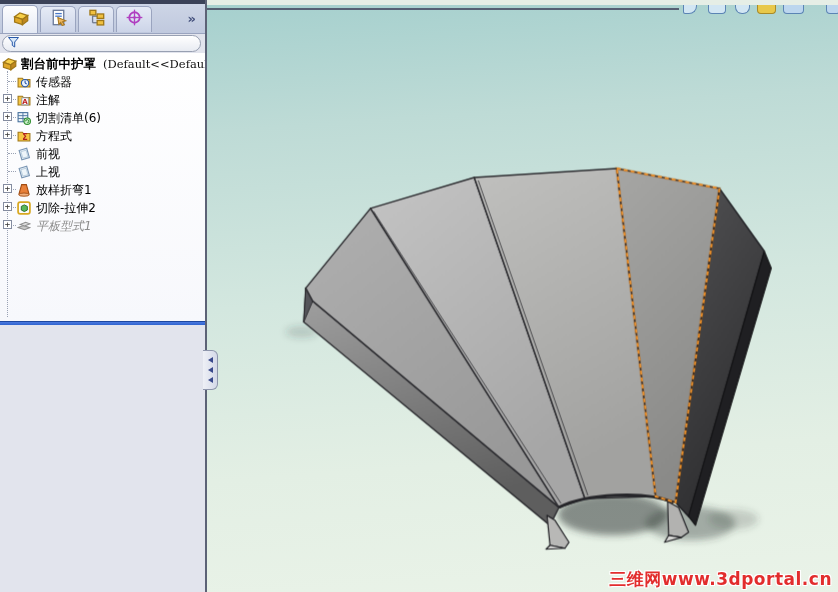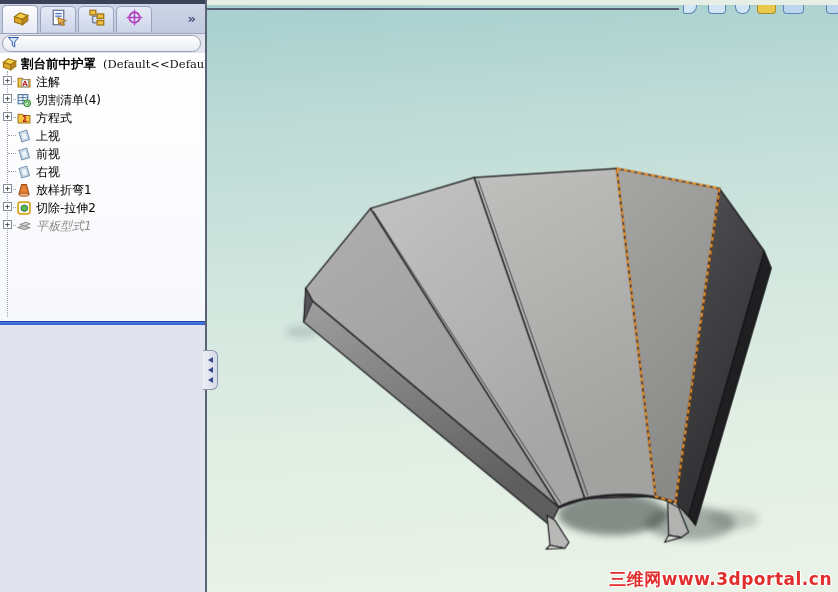--- a/index.html
+++ b/index.html
@@ -251,73 +251,75 @@
             <polygon points="2,6 6,3 12,5 8,8" fill="#f8d048" stroke="#a07818"></polygon>
             <polygon points="2,6 8,8 8,12 2,10" fill="#e0a828" stroke="#a07818"></polygon>
             <polygon points="8,8 12,5 12,9 8,12" fill="#c08820" stroke="#a07818"></polygon>
           </svg></span>
       <span class="root-label">割台前中护罩</span>
       <span class="root-config">(Default&lt;&lt;Default</span>
     </div>
     <div id="tree-items">
         <div class="tree-row">
           <span class="stub"></span>
+          <span class="row-icon"><svg width="14" height="14" viewBox="0 0 13 13">
+              <path d="M1,3 h4 l1,1.2 h6 v7 h-11 z" fill="#f6c644" stroke="#a07818" stroke-width="1"></path>
+              <circle cx="7.5" cy="7.5" r="3.4" fill="#eaf2fc" stroke="#2858a8"></circle>
+              <line x1="7.5" y1="7.5" x2="7.5" y2="5.2" stroke="#2858a8"></line>
+              <line x1="7.5" y1="7.5" x2="9" y2="8.3" stroke="#2858a8"></line>
+            </svg></span>
+          <span class="row-label">传感器</span>
+        </div>
+        <div class="tree-row">
+          <span class="stub"></span>
           <span class="expand-box">+</span>
           <span class="row-icon"><svg width="14" height="14" viewBox="0 0 13 13">
               <path d="M1,3 h4 l1,1.2 h6 v7 h-11 z" fill="#f6c644" stroke="#a07818" stroke-width="1"></path>
               <rect x="4.5" y="4.5" width="6" height="6.5" fill="#fff" stroke="#8890a0" stroke-width="0.8"></rect>
               <text x="7.5" y="10" font-size="6.5" font-weight="bold" fill="#c02020" text-anchor="middle">A</text>
             </svg></span>
           <span class="row-label">注解</span>
         </div>
         <div class="tree-row">
           <span class="stub"></span>
           <span class="expand-box">+</span>
           <span class="row-icon"><svg width="14" height="14" viewBox="0 0 13 13">
               <rect x="1" y="1.5" width="9" height="8.5" fill="#eef4fa" stroke="#46709c"></rect>
               <line x1="1" y1="4.3" x2="10" y2="4.3" stroke="#46709c" stroke-width="0.8"></line>
               <line x1="1" y1="7" x2="10" y2="7" stroke="#46709c" stroke-width="0.8"></line>
               <line x1="5.5" y1="1.5" x2="5.5" y2="10" stroke="#46709c" stroke-width="0.8"></line>
               <circle cx="9.5" cy="9.5" r="3" fill="#c8eac8" stroke="#2f8f2f"></circle>
               <path d="M8,9.5 a1.5,1.5 0 1 1 1.5,1.5" fill="none" stroke="#2f8f2f" stroke-width="0.9"></path>
             </svg></span>
-          <span class="row-label">切割清单(4)</span>
+          <span class="row-label">切割清单(6)</span>
         </div>
         <div class="tree-row">
           <span class="stub"></span>
           <span class="expand-box">+</span>
           <span class="row-icon"><svg width="14" height="14" viewBox="0 0 13 13">
               <path d="M1,3 h4 l1,1.2 h6 v7 h-11 z" fill="#f6c644" stroke="#a07818" stroke-width="1"></path>
               <text x="7.5" y="10.3" font-size="7.5" font-weight="bold" fill="#b02020" text-anchor="middle">Σ</text>
             </svg></span>
           <span class="row-label">方程式</span>
         </div>
         <div class="tree-row">
           <span class="stub"></span>
           <span class="row-icon"><svg width="14" height="14" viewBox="0 0 13 13">
               <polygon points="2,3.2 9,1.2 11.5,9.8 4.5,11.8" fill="rgba(225,238,246,0.55)" stroke="#7b97b5" stroke-width="1.1"></polygon>
               <polygon points="3.6,4.3 8.4,3 10.2,9 5.4,10.3" fill="none" stroke="#a9c2d6" stroke-width="0.7"></polygon>
             </svg></span>
-          <span class="row-label">上视</span>
+          <span class="row-label">前视</span>
         </div>
         <div class="tree-row">
           <span class="stub"></span>
           <span class="row-icon"><svg width="14" height="14" viewBox="0 0 13 13">
               <polygon points="2,3.2 9,1.2 11.5,9.8 4.5,11.8" fill="rgba(225,238,246,0.55)" stroke="#7b97b5" stroke-width="1.1"></polygon>
               <polygon points="3.6,4.3 8.4,3 10.2,9 5.4,10.3" fill="none" stroke="#a9c2d6" stroke-width="0.7"></polygon>
             </svg></span>
-          <span class="row-label">前视</span>
-        </div>
-        <div class="tree-row">
-          <span class="stub"></span>
-          <span class="row-icon"><svg width="14" height="14" viewBox="0 0 13 13">
-              <polygon points="2,3.2 9,1.2 11.5,9.8 4.5,11.8" fill="rgba(225,238,246,0.55)" stroke="#7b97b5" stroke-width="1.1"></polygon>
-              <polygon points="3.6,4.3 8.4,3 10.2,9 5.4,10.3" fill="none" stroke="#a9c2d6" stroke-width="0.7"></polygon>
-            </svg></span>
-          <span class="row-label">右视</span>
+          <span class="row-label">上视</span>
         </div>
         <div class="tree-row">
           <span class="stub"></span>
           <span class="expand-box">+</span>
           <span class="row-icon"><svg width="14" height="14" viewBox="0 0 13 13">
               <path d="M4.3,1.5 h4.4 l2.5,9 h-9.4 z" fill="#e8803a" stroke="#a04a10"></path>
               <ellipse cx="6.5" cy="10.8" rx="4.8" ry="1.5" fill="#f0b080" stroke="#a04a10" stroke-width="0.8"></ellipse>
             </svg></span>
           <span class="row-label">放样折弯1</span>
         </div>

